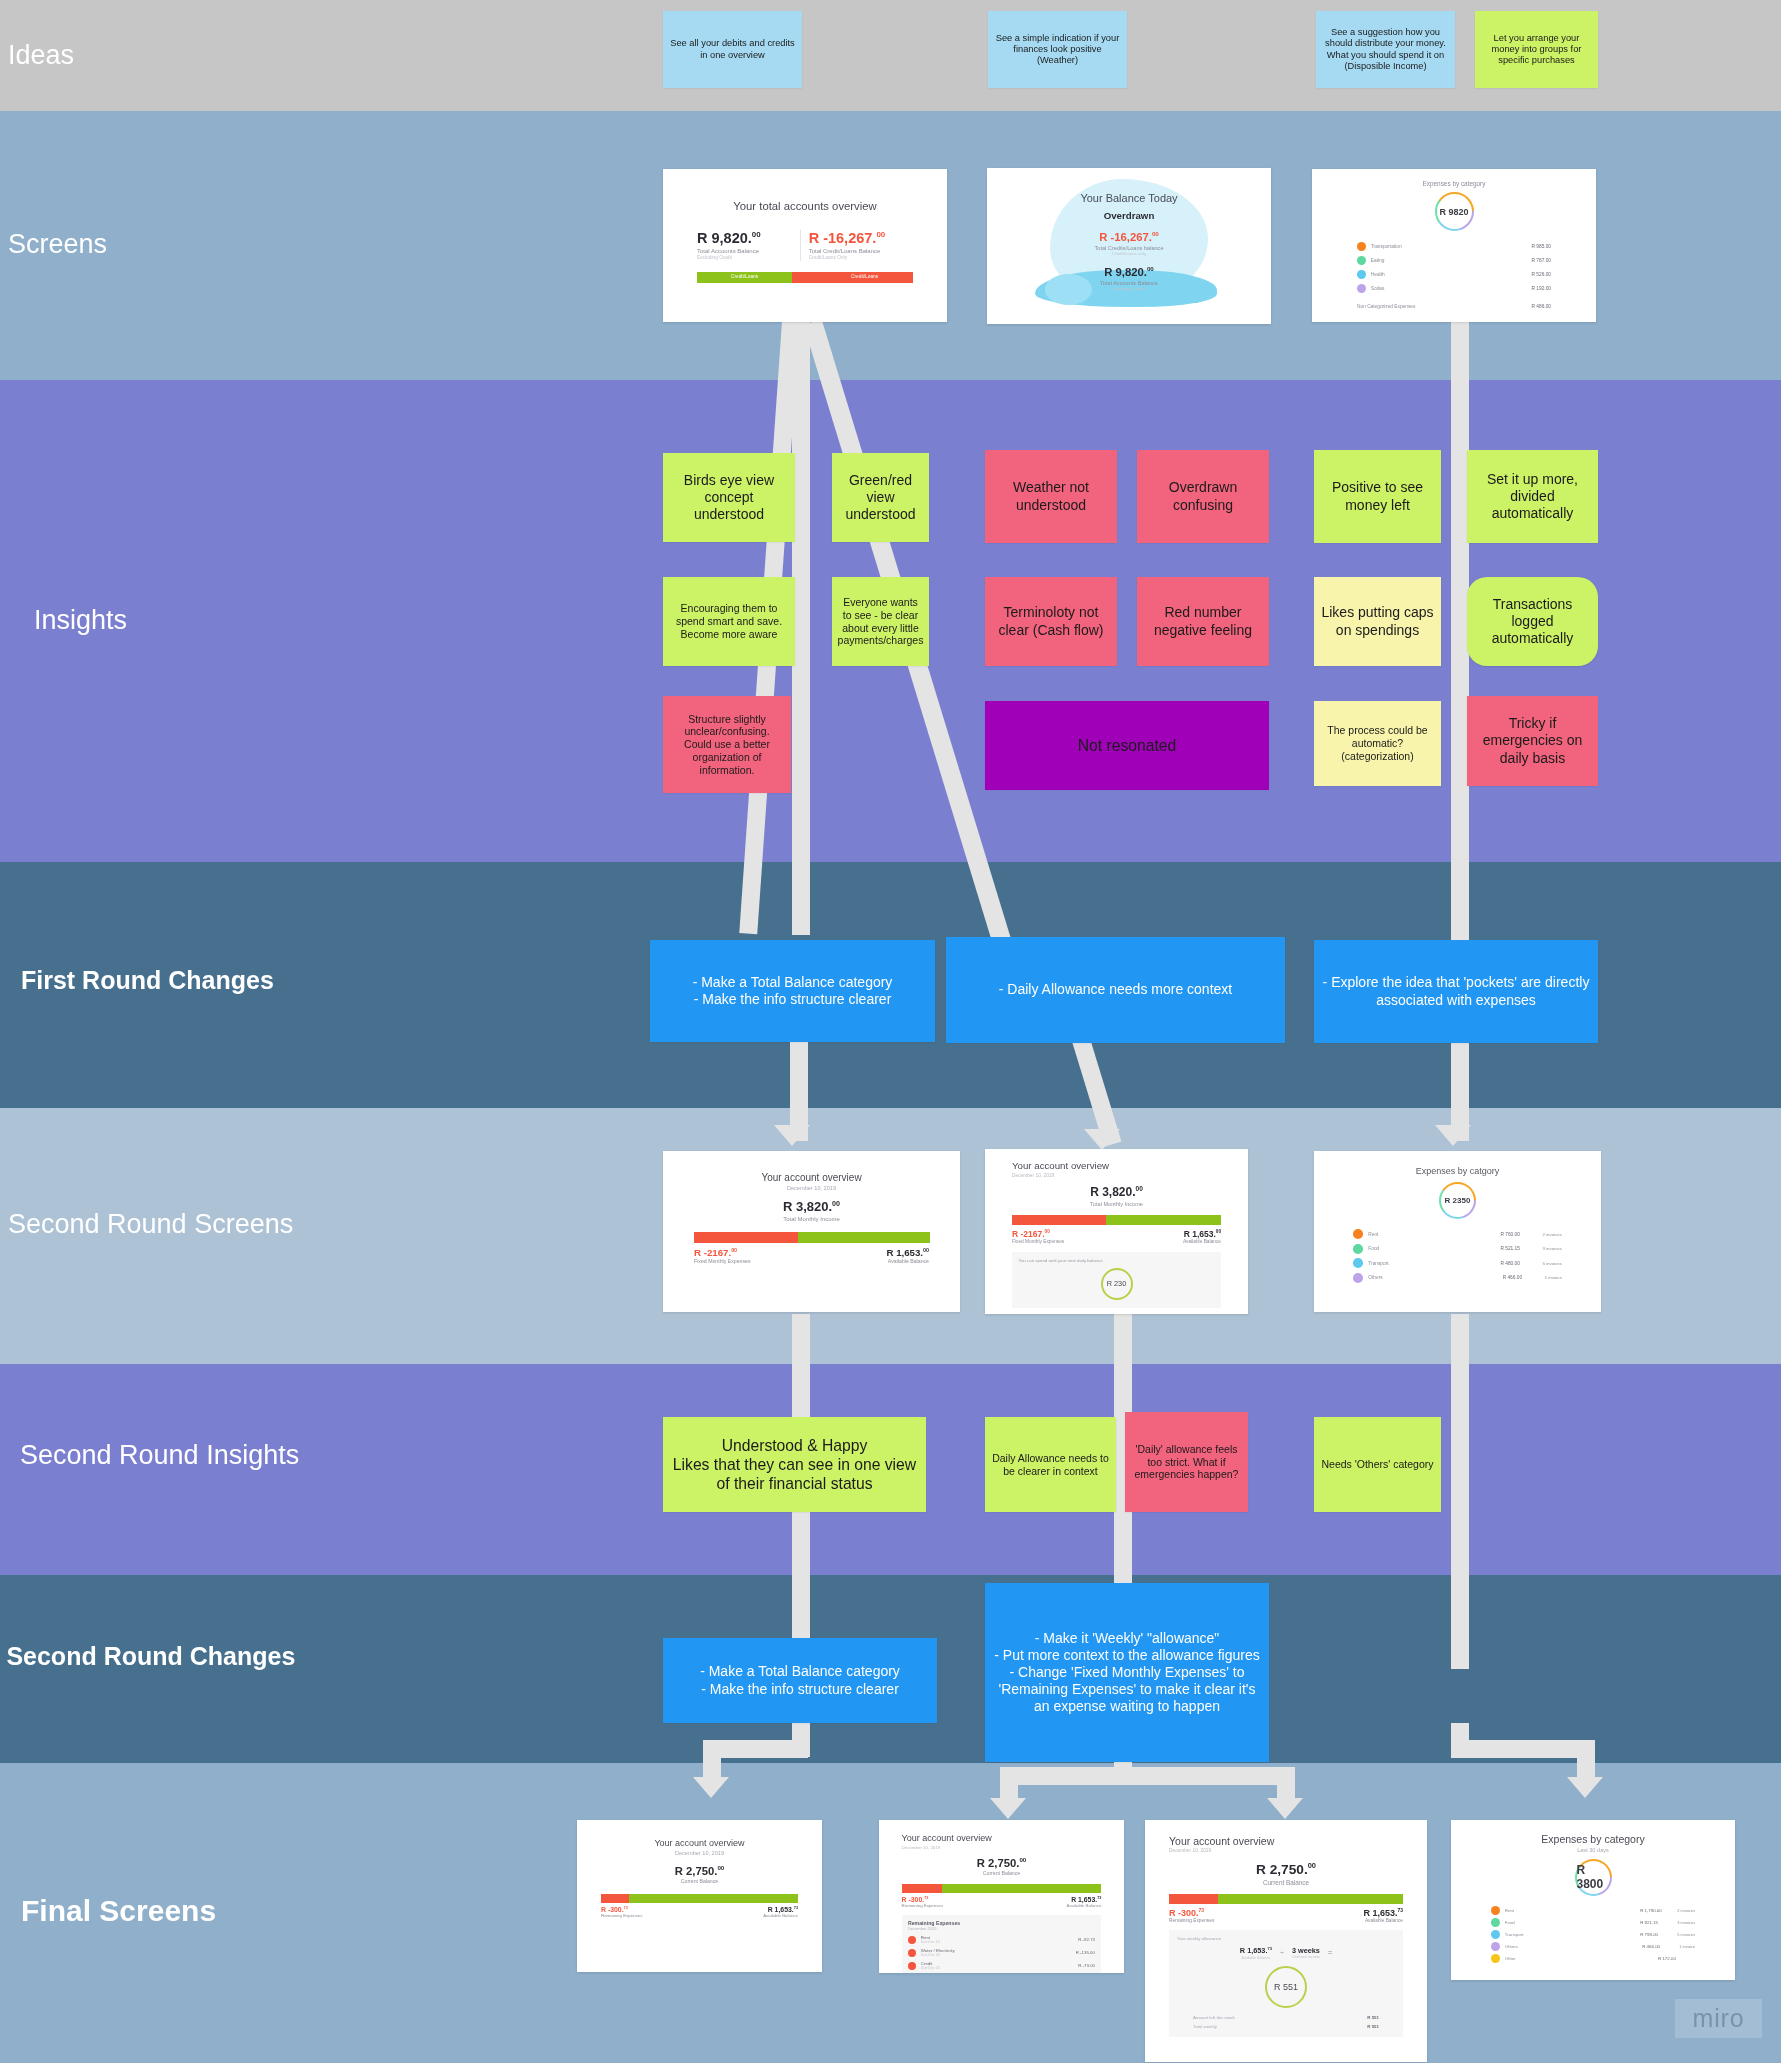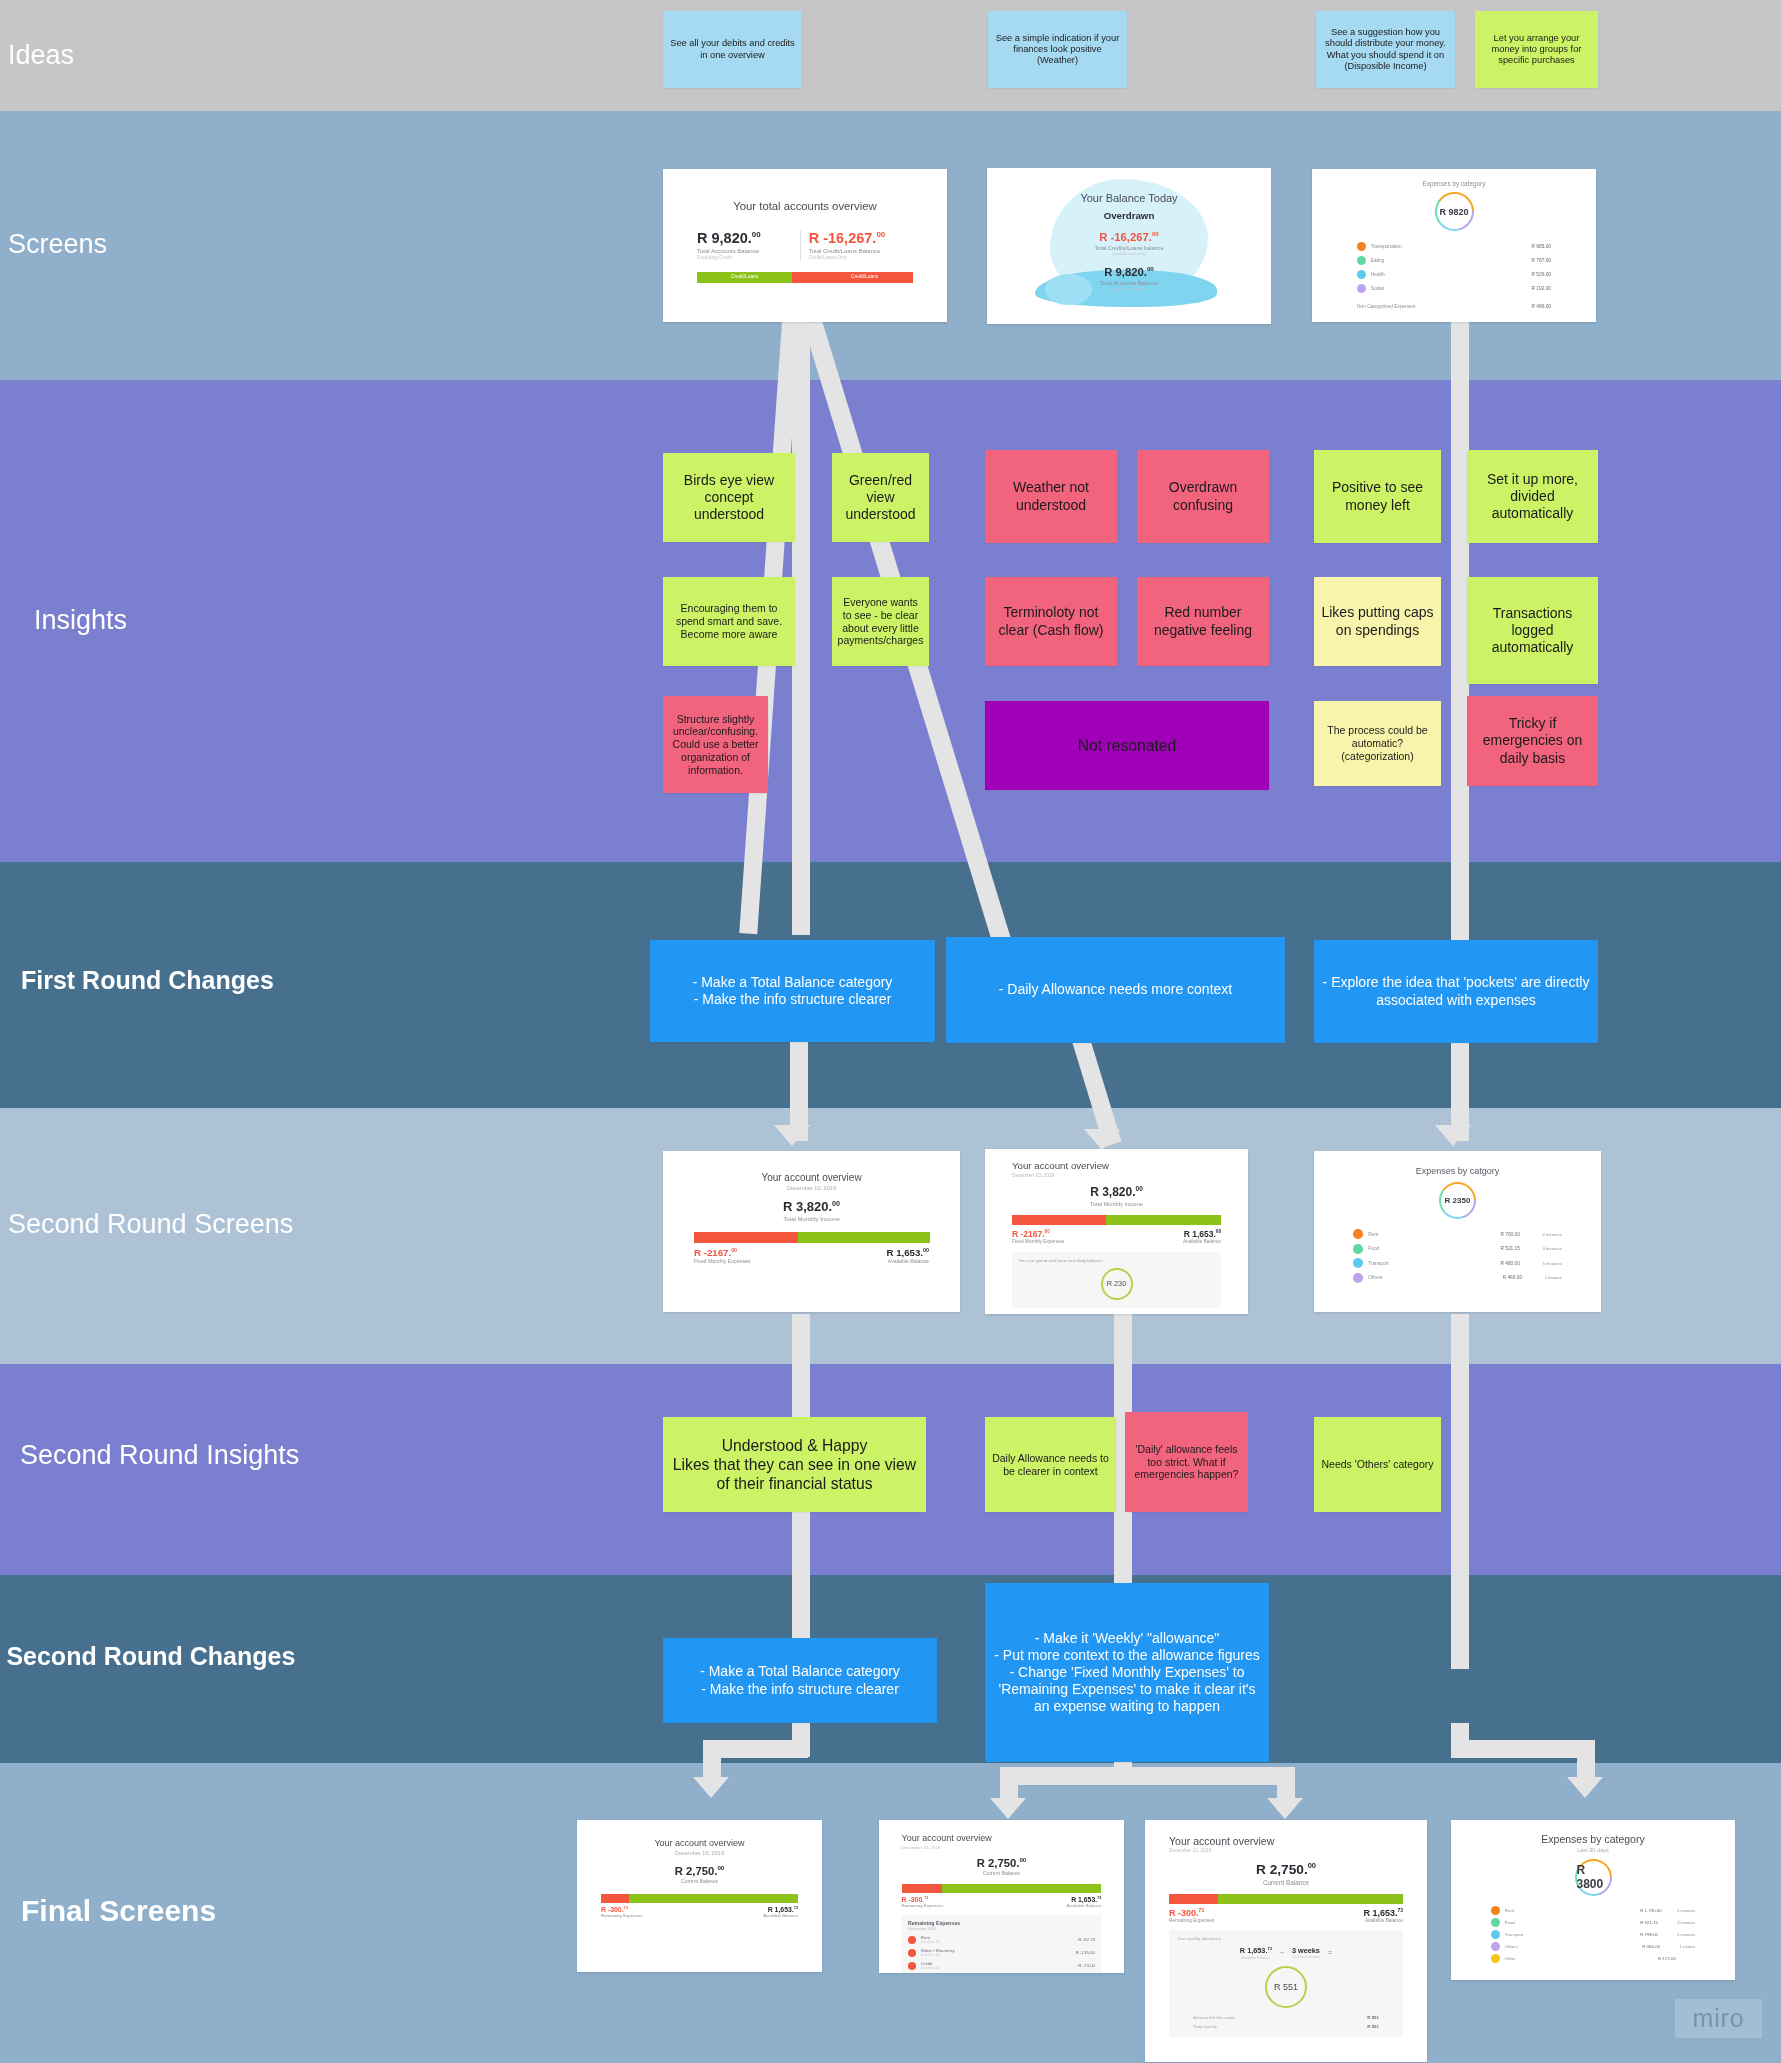--- a/index.html
+++ b/index.html
@@ -299,39 +299,39 @@
       </div>
       <div class="legend-row" style="justify-content:space-between;margin-top:11.3px;">
         <span class="legend-name" style="font-size:4.8px;">Non Categorized Expenses</span>
         <span class="legend-val" style="font-size:4.8px;">R 486.00</span>
       </div>
     </div>
   </div>
 
   <div class="note n-lime f17" style="left:663px;top:453px;width:132px;height:89px;">Birds eye view concept understood</div>
   <div class="note n-lime f13" style="left:663px;top:577px;width:132px;height:89px;">Encouraging them to spend smart and save. Become more aware</div>
-  <div class="note n-red f13" style="left:663px;top:696px;width:105px;height:97px;">Structure slightly unclear/confusing. Could use a better organization of information.</div>
+  <div class="note n-red f13" style="left:663px;top:696px;width:128px;height:97px;">Structure slightly unclear/confusing. Could use a better organization of information.</div>
 
   <div class="note n-lime f17" style="left:832px;top:453px;width:97px;height:89px;">Green/red view understood</div>
   <div class="note n-lime f13" style="left:832px;top:577px;width:97px;height:89px;">Everyone wants to see - be clear about every little payments/charges</div>
 
   <div class="note n-red f17" style="left:985px;top:450px;width:132px;height:93px;">Weather not understood</div>
   <div class="note n-red f17" style="left:985px;top:577px;width:132px;height:89px;">Terminoloty not clear (Cash flow)</div>
 
   <div class="note n-red f17" style="left:1137px;top:450px;width:132px;height:93px;">Overdrawn confusing</div>
   <div class="note n-red f17" style="left:1137px;top:577px;width:132px;height:89px;">Red number negative feeling</div>
 
   <div class="note n-purple f19" style="left:985px;top:701px;width:284px;height:89px;">Not resonated</div>
 
   <div class="note n-lime f17" style="left:1314px;top:450px;width:127px;height:93px;">Positive to see money left</div>
   <div class="note n-yellow f17" style="left:1314px;top:577px;width:127px;height:89px;">Likes putting caps on spendings</div>
   <div class="note n-yellow f13" style="left:1314px;top:701px;width:127px;height:85px;">The process could be automatic? (categorization)</div>
 
   <div class="note n-lime f17" style="left:1467px;top:450px;width:131px;height:93px;">Set it up more, divided automatically</div>
-  <div class="note n-lime f17" style="left:1467px;top:577px;width:131px;height:107px;">Transactions logged automatically</div>
+  <div class="note n-lime f17" style="left:1467px;top:577px;width:131px;height:89px;border-radius:20px;">Transactions logged automatically</div>
   <div class="note n-red f17" style="left:1467px;top:696px;width:131px;height:90px;">Tricky if emergencies on daily basis</div>
 
   <div class="note n-cta f17" style="left:650px;top:940px;width:285px;height:102px;white-space:pre-line;">- Make a Total Balance category
 - Make the info structure clearer</div>
   <div class="note n-cta f17" style="left:946px;top:937px;width:339px;height:106px;white-space:pre-line;">- Daily Allowance needs more context</div>
   <div class="note n-cta f17" style="left:1314px;top:940px;width:284px;height:103px;white-space:pre-line;">- Explore the idea that 'pockets' are directly associated with expenses</div>
 
   <div class="screen" style="left:663px;top:1151px;width:297px;height:161px;">
     <div class="scr-title" style="font-size:10px;margin-top:21px;">Your account overview</div>
     <div class="scr-sub" style="text-align:center;">December 10, 2019</div>

